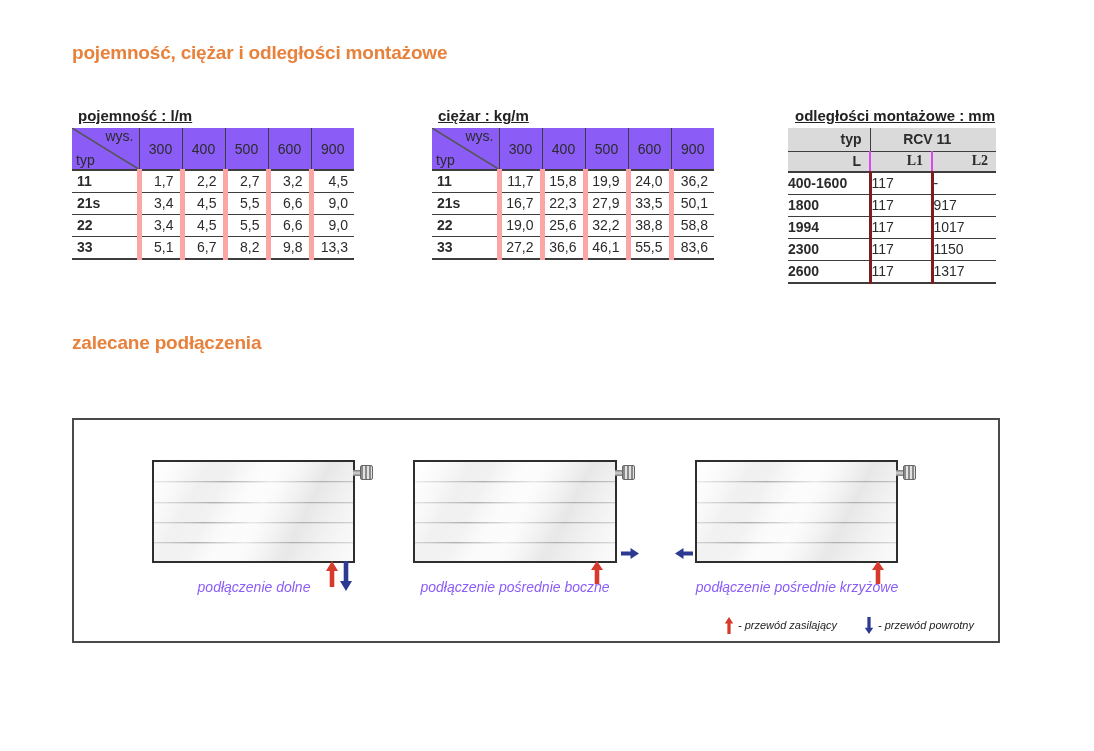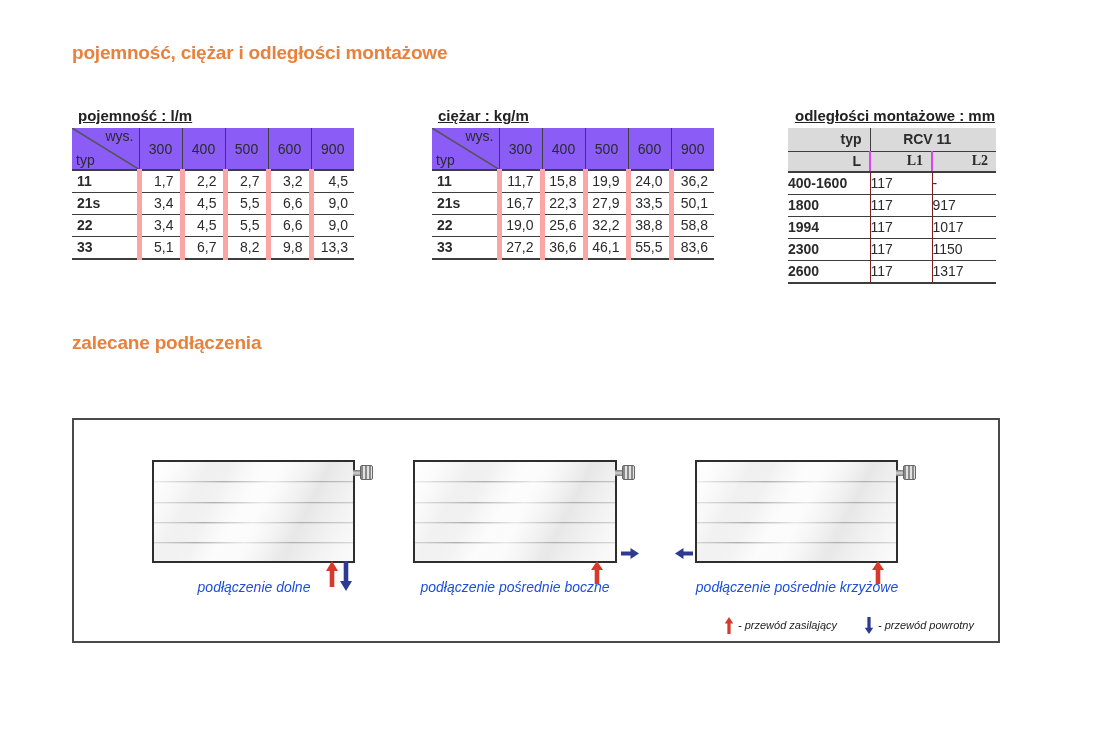--- a/index.html
+++ b/index.html
@@ -44,21 +44,21 @@
   
   .mnt col.c-l { width:82px; } .mnt col.c-l1 { width:62px; } .mnt col.c-l2 { width:64px; }
   .mnt thead th { background:#dadada; font-weight:700; text-align:right; padding-right:8px; vertical-align:middle; }
   .mnt thead tr.h1row th { height:23px; border-bottom:1px solid #3d3d3d; }
   .mnt thead tr.h2row th { height:21px; border-bottom:2px solid #3d3d3d; }
   .mnt th.mgroup { text-align:center; padding-right:12px; border-left:1px solid #3d3d3d; }
   .mnt th.ml1, .mnt th.ml2 { border-left:2px solid #d946ef;font-family:Liberation Serif, serif; }
   .mnt tbody td { height:21px; line-height:21px; text-align:left; padding-right:8px; border-bottom:1px solid #3d3d3d; }
   .mnt tbody tr:last-child td { border-bottom:2px solid #3d3d3d; }
   .mnt td.l { font-weight:700; }
-  .mnt td.l1, .mnt td.l2 { border-left:1px solid #7f1d1d; }
+  .mnt td.l1, .mnt td.l2 { border-left:3px solid #7f1d1d; }
 
   
   .diagram-box {
     position:absolute; left:72px; top:418px; width:928px; height:225px;
     border:2px solid #4a4a4a; background:#ffffff;
   }
   .radiator {
     position:absolute; width:203px; height:103px; border:2px solid #2e2e2e;
     background:linear-gradient(120deg,#fdfdfd 0%,#ebebeb 22%,#fafafa 45%,#e7e7e7 70%,#f5f5f5 100%);
   }
@@ -67,21 +67,21 @@
   .rad-sheen { position:absolute; left:0; top:0; right:0; bottom:0; pointer-events:none;
     background:linear-gradient(115deg,rgba(255,255,255,.85) 0%,rgba(255,255,255,0) 32%,rgba(255,255,255,.7) 52%,rgba(255,255,255,0) 72%,rgba(255,255,255,.6) 100%); }
   .valve { position:absolute; right:-20px; top:3px; width:20px; height:15px; }
   .valve .stem { position:absolute; left:0; top:5px; width:7px; height:6px;
     background:linear-gradient(#767676,#d6d6d6,#767676); }
   .valve .knob { position:absolute; right:0; top:0; width:13px; height:15px;
     border:1px solid #666; border-radius:2px;
     background:repeating-linear-gradient(90deg,#8a8a8a 0 2px,#e2e2e2 2px 4px); }
   .fig-label {
     position:absolute; width:204px; text-align:center; font-style:italic;
-    font-size:14px; color:#1d4ed8; white-space:nowrap;
+    font-size:14px; color:#8b5cf6; white-space:nowrap;
   }
   .arrow { position:absolute; }
   .legend-text { position:absolute; font-style:italic; font-size:11px; line-height:17px; color:#222; white-space:nowrap; }
 </style>
 </head>
 <body>
 
 <div class="page">
 
   <div class="heading" id="h1">pojemność, ciężar i odległości montażowe</div>

